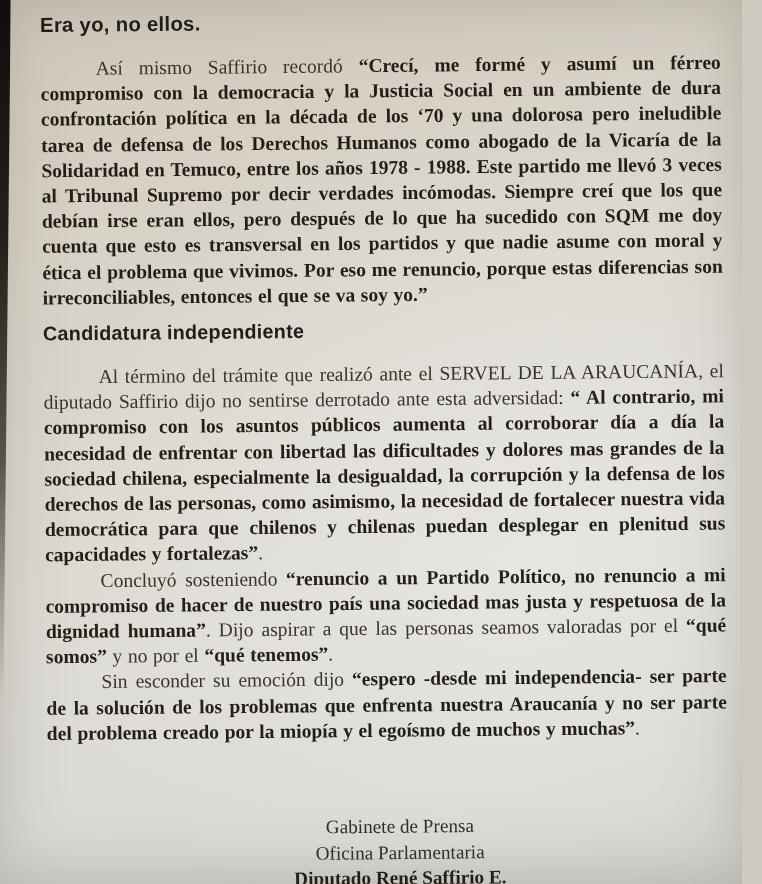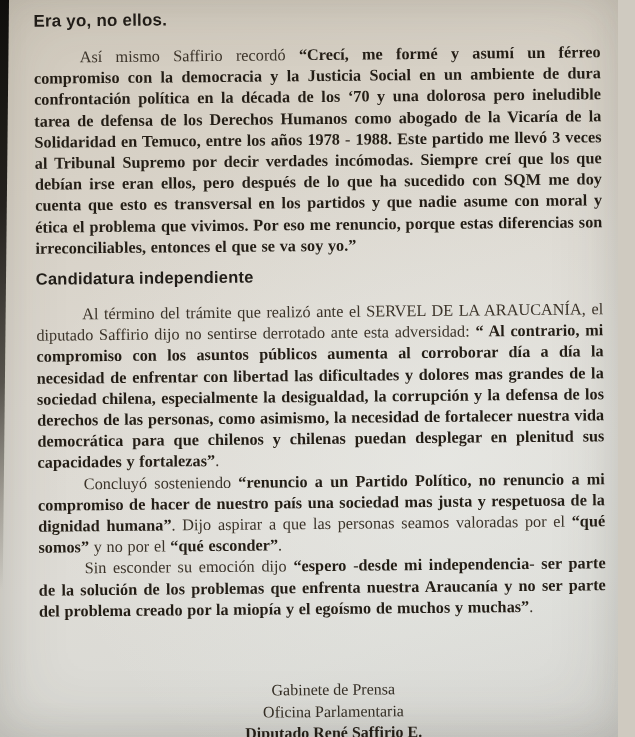--- a/index.html
+++ b/index.html
@@ -104,21 +104,21 @@
   <div class="page">
 
     <h1 class="doc-title">Era yo, no ellos.</h1>
 
     <p class="para indent para-1"><span>Así mismo Saffirio recordó </span><b>“Crecí, me formé y asumí un férreo compromiso con la democracia y la Justicia Social en un ambiente de dura confrontación política en la década de los ‘70 y una dolorosa pero ineludible tarea de defensa de los Derechos Humanos como abogado de la Vicaría de la Solidaridad en Temuco, entre los años 1978 - 1988. Este partido me llevó 3 veces al Tribunal Supremo por decir verdades incómodas. Siempre creí que los que debían irse eran ellos, pero después de lo que ha sucedido con SQM me doy cuenta que esto es transversal en los partidos y que nadie asume con moral y ética el problema que vivimos. Por eso me renuncio, porque estas diferencias son irreconciliables, entonces el que se va soy yo.”</b></p>
 
     <h2 class="section-heading">Candidatura independiente</h2>
 
     <p class="para indent"><span>Al término del trámite que realizó ante el SERVEL DE LA ARAUCANÍA, el diputado Saffirio dijo no sentirse derrotado ante esta adversidad: </span><b>“ Al contrario, mi compromiso con los asuntos públicos aumenta al corroborar día a día la necesidad de enfrentar con libertad las dificultades y dolores mas grandes de la sociedad chilena, especialmente la desigualdad, la corrupción y la defensa de los derechos de las personas, como asimismo, la necesidad de fortalecer nuestra vida democrática para que chilenos y chilenas puedan desplegar en plenitud sus capacidades y fortalezas”</b><span>.</span></p>
 
-    <p class="para indent"><span>Concluyó sosteniendo </span><b>“renuncio a un Partido Político, no renuncio a mi compromiso de hacer de nuestro país una sociedad mas justa y respetuosa de la dignidad humana”</b><span>. Dijo aspirar a que las personas seamos valoradas por el </span><b>“qué somos”</b><span> y no por el </span><b>“qué esconder”</b><span>.</span></p>
+    <p class="para indent"><span>Concluyó sosteniendo </span><b>“renuncio a un Partido Político, no renuncio a mi compromiso de hacer de nuestro país una sociedad mas justa y respetuosa de la dignidad humana”</b><span>. Dijo aspirar a que las personas seamos valoradas por el </span><b>“qué somos”</b><span> y no por el </span><b>“qué tenemos”</b><span>.</span></p>
 
     <p class="para indent"><span>Sin esconder su emoción dijo </span><b>“espero -desde mi independencia- ser parte de la solución de  los problemas que enfrenta nuestra Araucanía y no ser parte del problema creado por la miopía y el egoísmo de muchos y muchas”</b><span>.</span></p>
 
     <div class="signature">
       <div>Gabinete de Prensa</div>
       <div>Oficina Parlamentaria</div>
       <div class="sig-bold">Diputado René Saffirio E.</div>
     </div>
 
   </div>

